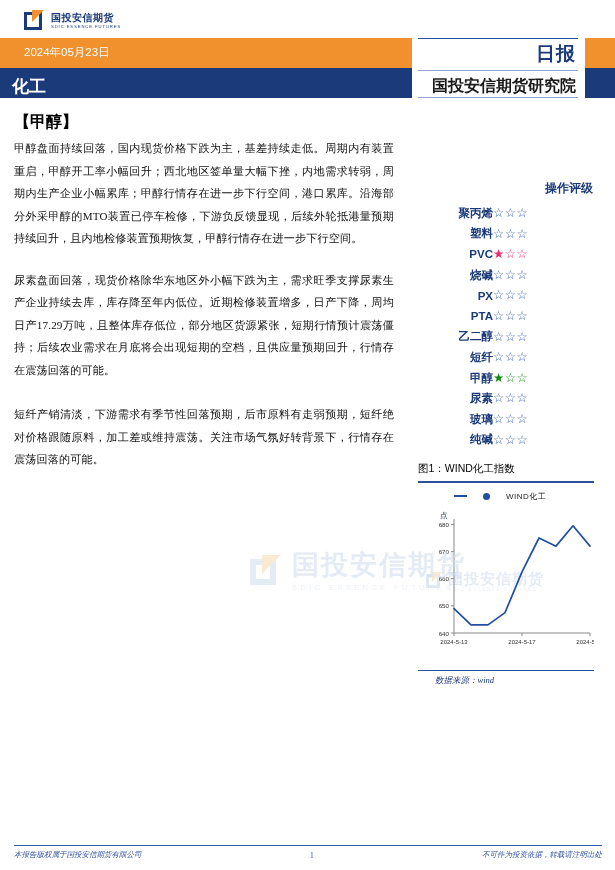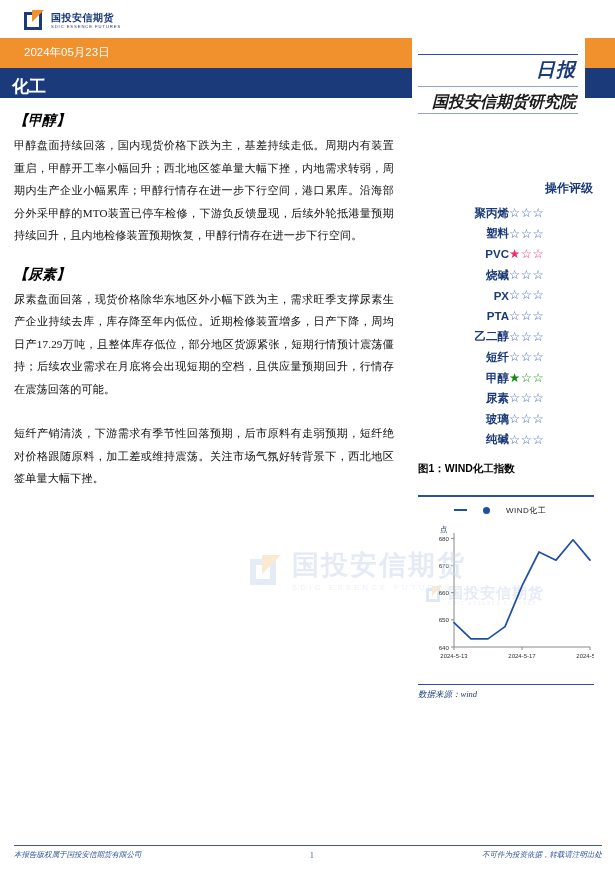--- a/index.html
+++ b/index.html
@@ -46,21 +46,21 @@
   .band-date {
     position:absolute; left:24px; top:7px; color:#ffffff;
     font-family:"Liberation Sans","DejaVu Sans",sans-serif;
     font-size:11.5px; font-weight:normal;
   }
   .band-sector {
     position:absolute; left:12px; top:37px; color:#ffffff;
     font-family:Liberation Sans, sans-serif;
     font-size:17px; font-weight:bold;
   }
-  .right-head { position:absolute; left:418px; top:16px; width:160px; height:68px;font-style:italic; }
+  .right-head { position:absolute; left:418px; top:0; width:160px; height:68px; }
   .rh-line { position:absolute; left:0; width:160px; height:1px; background:#2f4f9e; }
   .rh-line.t { top:0; }
   .rh-line.m { top:32px; background:#8fa4ce; }
   .rh-line.b { top:59px; background:#8fa4ce; }
   .rh-title {
     position:absolute; right:2px; top:3px; color:#1b3a7a;
     font-family:"Liberation Sans","DejaVu Sans",sans-serif;
     font-size:19px; font-weight:bold; letter-spacing:1px;
   }
   .rh-inst {
@@ -70,53 +70,52 @@
   }
   .edge-orange { position:absolute; left:585px; top:0; width:30px; height:30px; background:#f0912d; }
   .edge-blue   { position:absolute; left:585px; top:30px; width:30px; height:30px; background:#1b3a7a; }
 
   
   .article {
     position:absolute; left:14px; top:112px; width:380px;
   }
   .sec-title {
     font-family:"Liberation Sans","DejaVu Sans",sans-serif;
-    font-size:14px; font-weight:bold; color:#000;
+    font-size:16px; font-weight:bold; color:#000;
     margin-bottom:4px;
-    font-style:italic;
   }
   .para {
     font-family:"Liberation Serif","DejaVu Serif",serif;
     font-size:11.1px; color:#111; line-height:22.5px;
     text-align:justify; letter-spacing:.15px;
   }
   .gap { height:19px; }
   .gap-sm { height:3px; }
 
   
   .ratings { position:absolute; left:418px; top:180px; width:175px;text-align:right; }
   .rt-head {
     font-family:"Liberation Sans","DejaVu Sans",sans-serif;
     font-size:12px; font-weight:bold; color:#1b3a7a;
     margin-bottom:6px; padding-left:3px;
   }
-  .rt-row { display:flex; align-items:center; height:20.6px; padding-left:3px;margin-left:16px; }
+  .rt-row { display:flex; align-items:center; height:20.6px; padding-left:3px; }
   .rt-name {
     width:72px; flex:none;
     font-family:"Liberation Sans","DejaVu Sans",sans-serif;
     font-size:11.5px; font-weight:bold; color:#1b3a7a;
   }
   .rt-stars { font-size:12.5px; letter-spacing:.6px; line-height:1; }
 
   
   .chart-box { position:absolute; left:418px; top:462px; width:178px; }
   .ch-title {
     font-family:"Liberation Sans","DejaVu Sans",sans-serif;
-    font-size:10.5px; font-weight:bold; color:#000;
-    padding-bottom:19px;
+    font-size:10.5px; font-weight:normal; color:#000;
+    padding-bottom:5px;
   }
   .ch-rule-top { height:1.6px; background:#2f4f9e; width:176px; }
   .ch-rule-bot { height:1.2px; background:#2f4f9e; width:176px; margin-top:2px; }
   .ch-inner { position:relative; width:176px; height:185px; }
   .ch-legend {
     position:absolute; left:36px; top:8px;
     display:flex; align-items:center; gap:16px;
   }
   .lg-line { width:13px; height:1.6px; background:#1f4fa3; position:relative; }
   .lg-dot  { width:7px; height:7px; border-radius:50%; background:#1f4fa3; }
@@ -137,21 +136,21 @@
   }
   .wm-mark { position:relative; width:18px; height:18px; flex:none; }
   .wm-mark .s { position:absolute; left:0; top:2px; width:14px; height:14px; border:3px solid #c3d3ea; }
   .wm-mark .t { position:absolute; left:6px; top:0; width:0; height:0;
                 border-left:10px solid #f6d4a6; border-bottom:10px solid transparent; }
   .wm-txt { display:flex; flex-direction:column; line-height:1; }
   .wm-cn { font-family:"Liberation Sans","DejaVu Sans",sans-serif; font-size:15px; font-weight:bold; color:#ccd9ec; letter-spacing:1px; }
   .wm-en { font-family:"Liberation Sans","DejaVu Sans",sans-serif; font-size:4.6px; color:#d6e0ee; letter-spacing:1.6px; margin-top:2px; }
   .ch-src {
     font-family:"Liberation Serif","DejaVu Serif",serif;
-    font-style:italic; font-size:8.5px; color:#1b3a7a; margin-top:4px;
+    font-style:italic; font-size:8.5px; color:#1b3a7a; margin-top:4px;margin-left:17px;
   }
 
   
   .big-wm {
     position:absolute; left:250px; top:552px;
     display:flex; align-items:center; gap:8px; opacity:.55;
     pointer-events:none; z-index:5;
   }
   .bwm-mark { position:relative; width:34px; height:34px; flex:none; }
   .bwm-mark .s { position:absolute; left:0; top:4px; width:26px; height:26px; border:6px solid #cfdcee; }
@@ -206,27 +205,26 @@
     <div class="edge-blue"></div>
   </div>
 
   <div class="article">
     <div>
       <div class="sec-title">【甲醇】</div>
       <div class="para">甲醇盘面持续回落，国内现货价格下跌为主，基差持续走低。周期内有装置重启，甲醇开工率小幅回升；西北地区签单量大幅下挫，内地需求转弱，周期内生产企业小幅累库；甲醇行情存在进一步下行空间，港口累库。沿海部分外采甲醇的MTO装置已停车检修，下游负反馈显现，后续外轮抵港量预期持续回升，且内地检修装置预期恢复，甲醇行情存在进一步下行空间。</div>
     </div>
     <div class="gap"></div>
     <div>
-      <div class="sec-title">【尿素】</div>
       <div class="para">尿素盘面回落，现货价格除华东地区外小幅下跌为主，需求旺季支撑尿素生产企业持续去库，库存降至年内低位。近期检修装置增多，日产下降，周均日产17.29万吨，且整体库存低位，部分地区货源紧张，短期行情预计震荡僵持；后续农业需求在月底将会出现短期的空档，且供应量预期回升，行情存在震荡回落的可能。</div>
     </div>
     <div class="gap"></div>
     <div class="gap-sm"></div>
     <div>
-      <div class="para">短纤产销清淡，下游需求有季节性回落预期，后市原料有走弱预期，短纤绝对价格跟随原料，加工差或维持震荡。关注市场气氛好转背景下，西北地区签单量大幅下挫。</div>
+      <div class="para">短纤产销清淡，下游需求有季节性回落预期，后市原料有走弱预期，短纤绝对价格跟随原料，加工差或维持震荡。关注市场气氛好转背景下，行情存在震荡回落的可能。</div>
     </div>
   </div>
 
   <div class="ratings">
     <div class="rt-head">操作评级</div>
     <div id="rating-rows">
         <div class="rt-row">
           <span class="rt-name">聚丙烯</span>
           <span class="rt-stars" style="color: rgb(58, 99, 181);">☆☆☆</span>
         </div>

